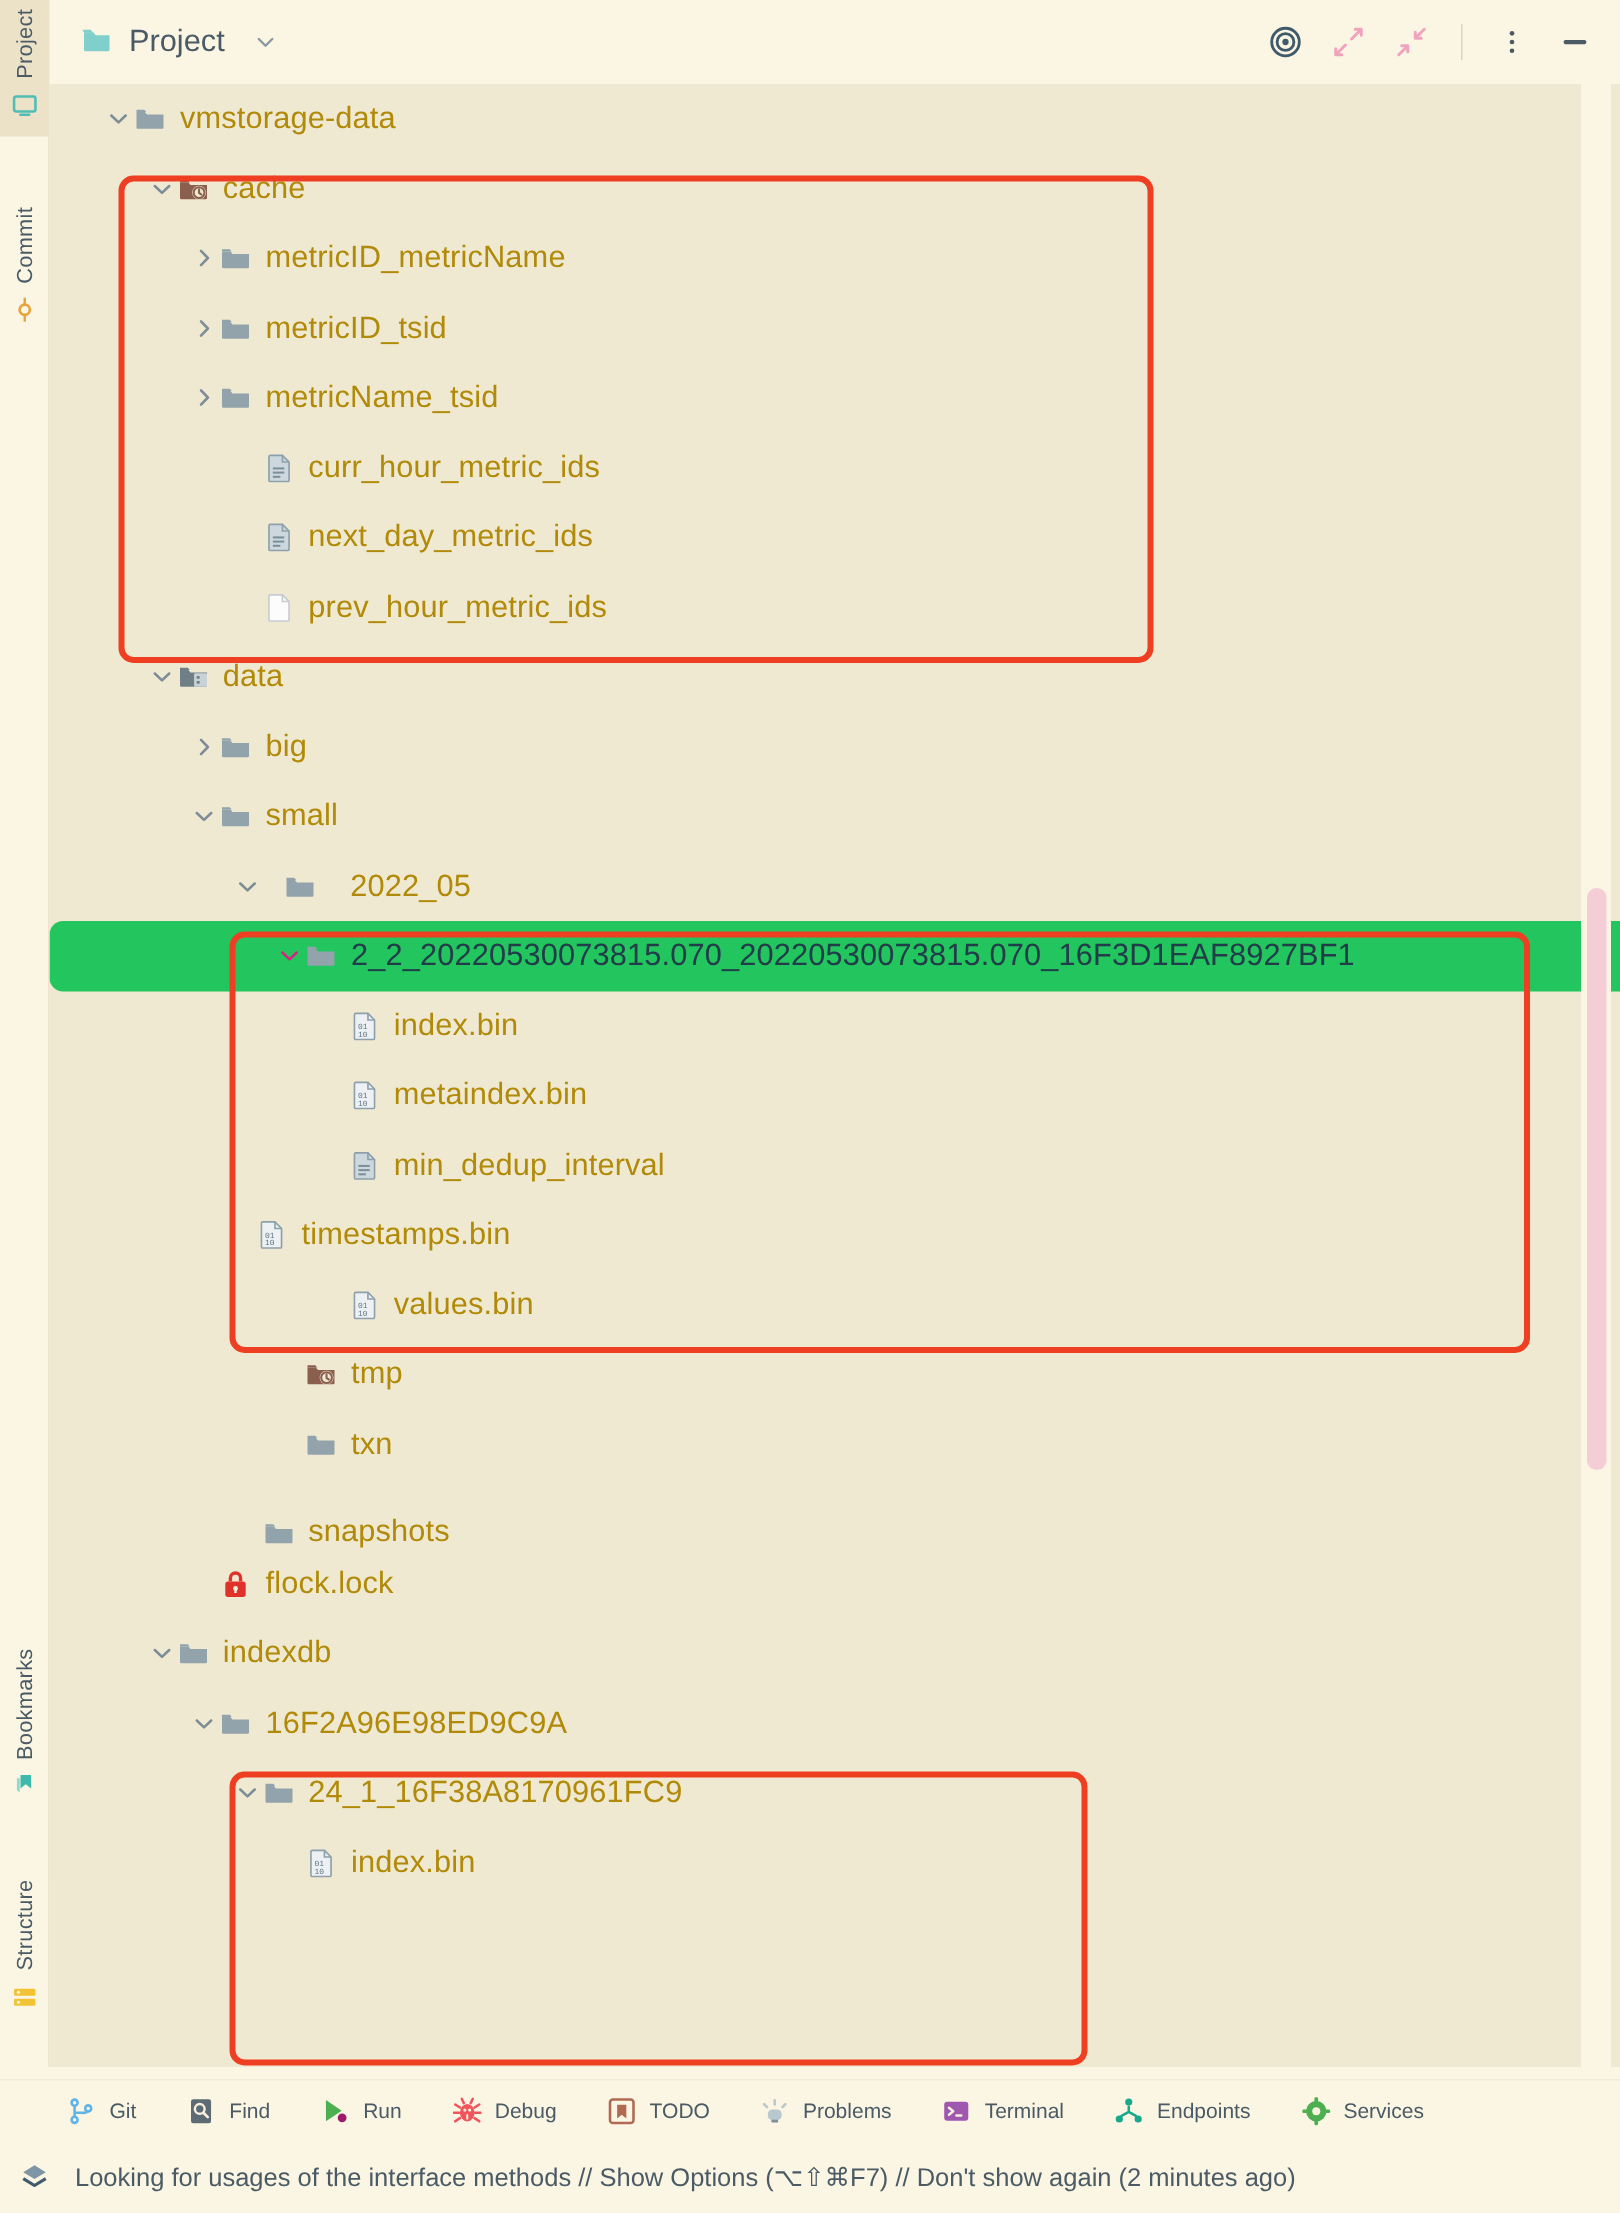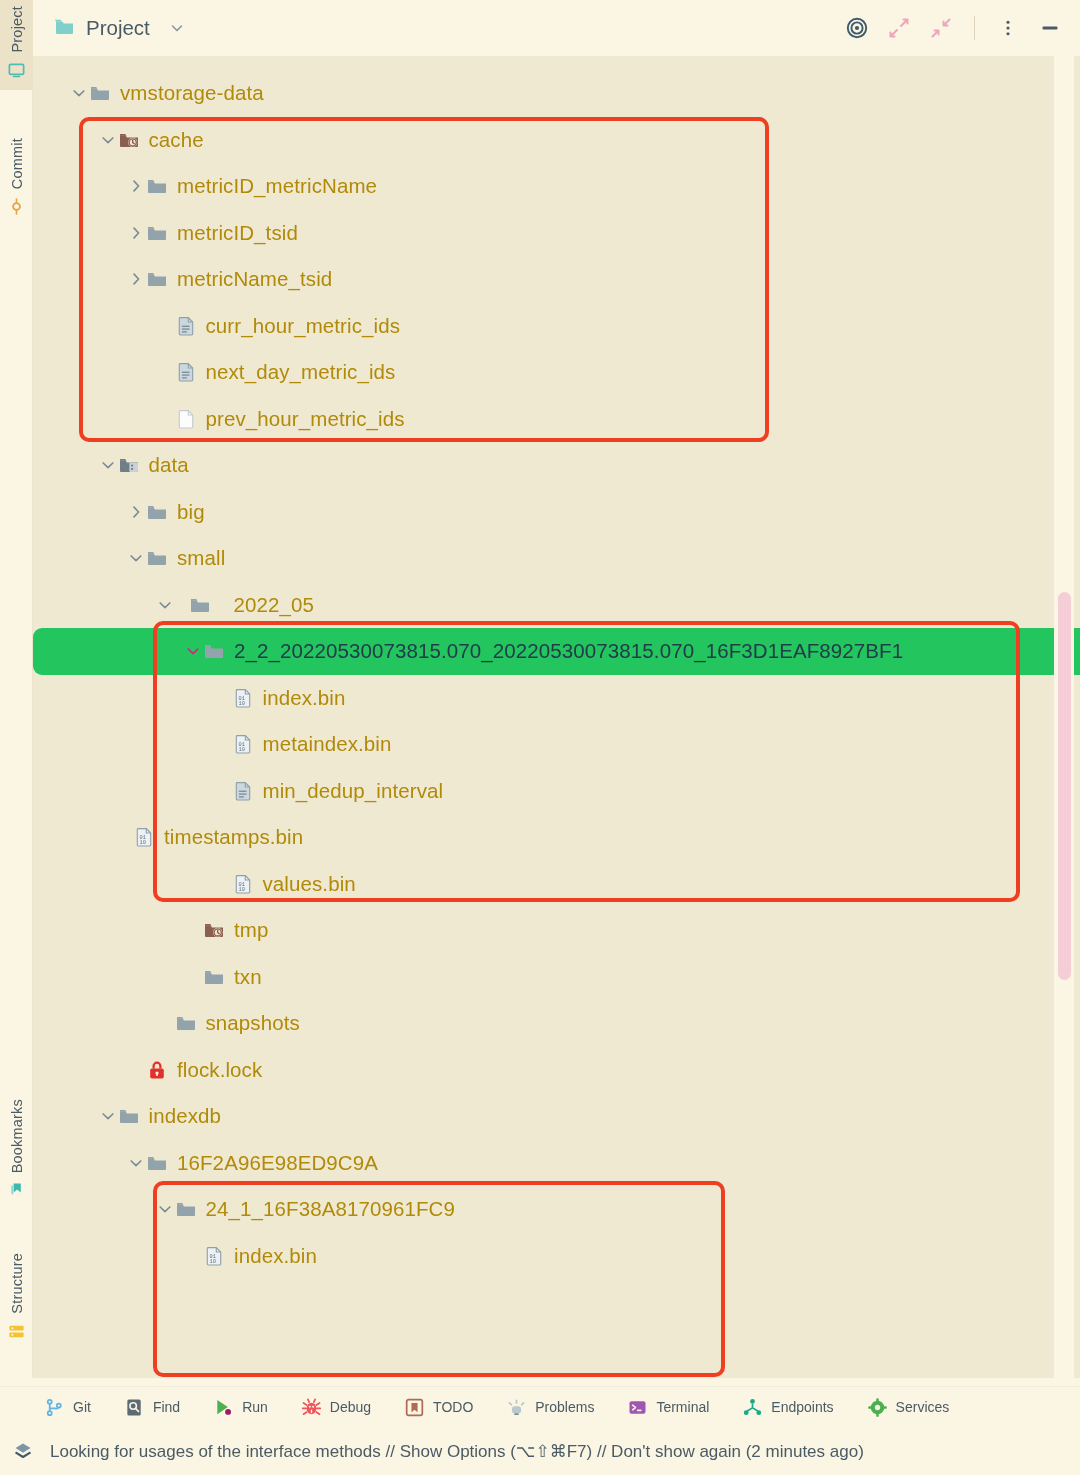--- a/index.html
+++ b/index.html
@@ -47,21 +47,21 @@
   .ph-right {
     margin-left: auto; display: flex; align-items: center;
     margin-right: 16px; gap: 14px;
   }
   .ph-sep { width: 1px; height: 24px; background: #ddd4bb; margin: 0 5px; }
   .iconbtn { display:flex; align-items:center; justify-content:center;
              width: 28px; height: 28px; cursor: pointer; border-radius: 4px; }
 
   
   .tree {
-    position: absolute; left: 0; top: 70px; width: 1047px; height: 1196px;
+    position: absolute; left: 0; top: 56px; width: 1047px; height: 1196px;
     background: #f0e9d2; overflow: hidden;
   }
   .row {
     position: relative; height: 46.5px;
     display: flex; align-items: center;
     white-space: nowrap; cursor: pointer;
   }
   .row.selected { background: #22c55e; border-radius: 9px 0 0 9px; }
   .arrow { width: 20px; height: 20px; display:flex; align-items:center; justify-content:center; flex: 0 0 20px; }
   .ficon { width: 22px; height: 22px; margin-right: 9px; flex: 0 0 22px;
@@ -428,21 +428,21 @@
               <path d="M13.3 2.6V7h4.4" fill="none" stroke="#8da0ab" stroke-width="1.1"></path>
               <g fill="#7b8f9b">
                 <rect x="6.9" y="10.6" width="7.6" height="1.35"></rect>
                 <rect x="6.9" y="13.4" width="7.6" height="1.35"></rect>
                 <rect x="6.9" y="16.2" width="5" height="1.35"></rect>
               </g>
             </svg>
           </span>
           <span class="label">min_dedup_interval</span>
         </div>
-        <div class="row" style="padding-left: 80px;">
+        <div class="row" style="padding-left: 117px;">
           <span class="arrow"></span>
           <span class="ficon">
             <svg width="22" height="22" viewBox="0 0 22 22">
               <path d="M5.2 2.6h8.1l4.4 4.4v12.1a.9.9 0 0 1-.9.9H5.2a.9.9 0 0 1-.9-.9V3.5a.9.9 0 0 1 .9-.9z" fill="#edf1f3" stroke="#8da0ab" stroke-width="1.1"></path>
               <path d="M13.3 2.6V7h4.4" fill="none" stroke="#8da0ab" stroke-width="1.1"></path>
               <text x="6.6" y="13.1" font-family="Liberation Mono, monospace" font-size="5.3" fill="#5c7383">01</text>
               <text x="6.6" y="18.1" font-family="Liberation Mono, monospace" font-size="5.3" fill="#5c7383">10</text>
             </svg>
           </span>
           <span class="label">timestamps.bin</span>
@@ -475,21 +475,21 @@
         <div class="row" style="padding-left: 150px;">
           <span class="arrow"></span>
           <span class="ficon">
             <svg width="22" height="22" viewBox="0 0 22 22">
               <path d="M2 6.6h5.6l1.4 1.8h11V17a.9.9 0 0 1-.9.9H2.9A.9.9 0 0 1 2 17z" fill="#92a3ab"></path>
               <path d="M2 5.1h5.2l1.3 1.6H2z" fill="#92a3ab"></path>
             </svg>
           </span>
           <span class="label">txn</span>
         </div>
-        <div class="row" style="padding-left: 121.5px;">
+        <div class="row" style="padding-left: 121.5px; align-items: flex-end;">
           <span class="arrow"></span>
           <span class="ficon">
             <svg width="22" height="22" viewBox="0 0 22 22">
               <path d="M2 6.6h5.6l1.4 1.8h11V17a.9.9 0 0 1-.9.9H2.9A.9.9 0 0 1 2 17z" fill="#92a3ab"></path>
               <path d="M2 5.1h5.2l1.3 1.6H2z" fill="#92a3ab"></path>
             </svg>
           </span>
           <span class="label">snapshots</span>
         </div>
         <div class="row" style="padding-left: 93px;">

